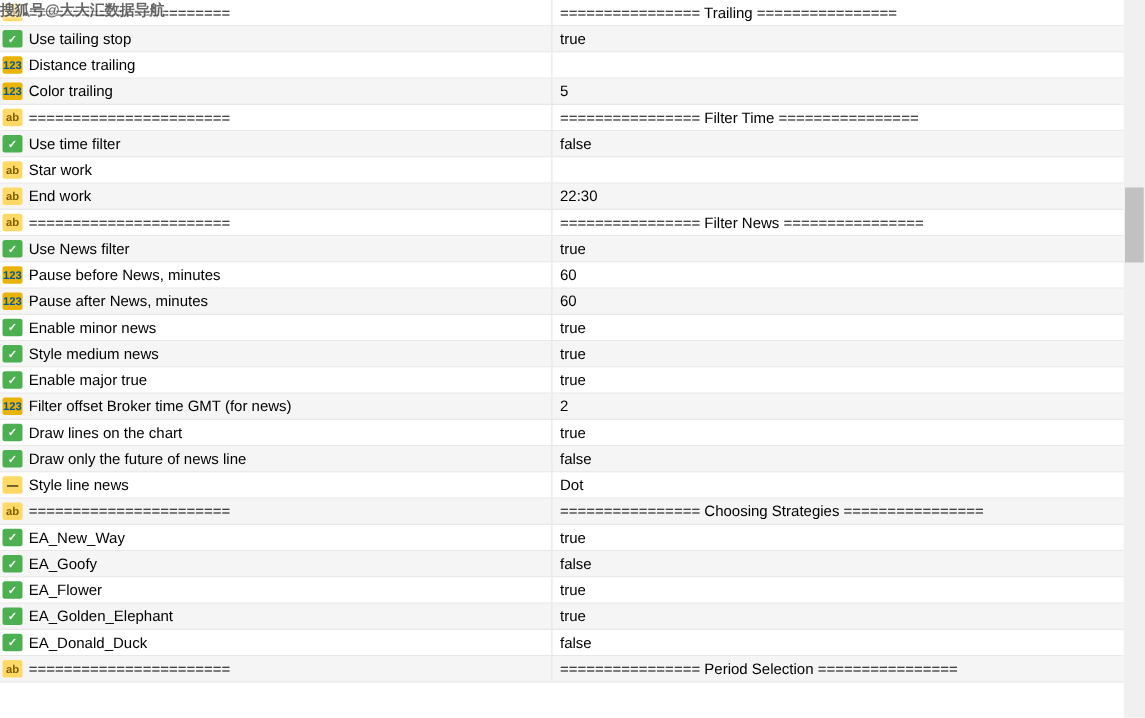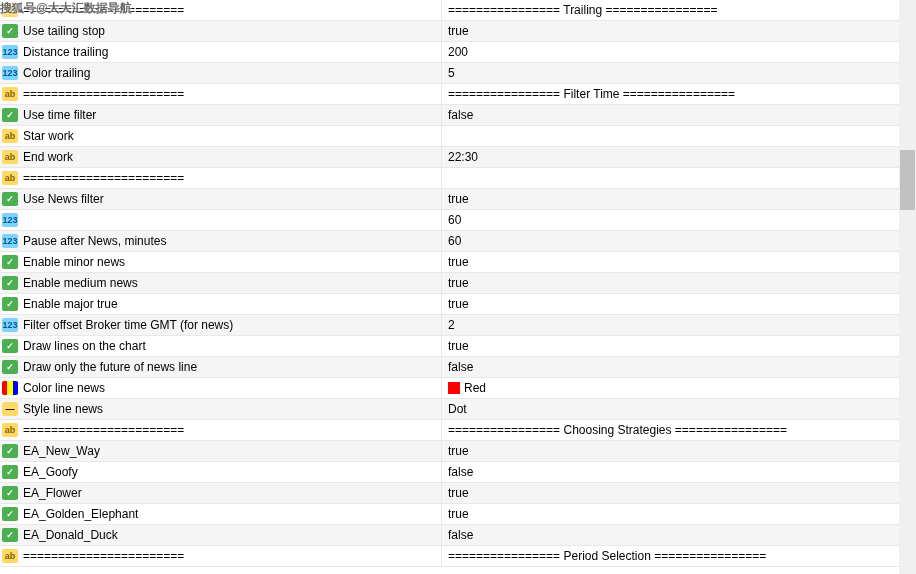--- a/index.html
+++ b/index.html
@@ -6,21 +6,21 @@
 body { font-family: "Segoe UI", Tahoma, sans-serif; font-size: 12px; background: #fff; color: #000; width: 916px; height: 574px; overflow: hidden; position: relative; }
 .grid { width: 899px; height: 574px; overflow-y: auto; }
 .row { display: flex; height: 21px; border-bottom: 1px solid #e8e8e8; align-items: center; }
 .row:nth-child(even) { background: #f5f5f5; }
 .row:nth-child(odd) { background: #ffffff; }
 .cell-name { width: 442px; display: flex; align-items: center; padding-left: 2px; border-right: 1px solid #e8e8e8; height: 100%; }
 .cell-value { flex: 1; display: flex; align-items: center; padding-left: 6px; height: 100%; }
 .icon { width: 16px; height: 14px; margin-right: 5px; display: inline-flex; align-items: center; justify-content: center; font-size: 9px; font-weight: bold; border-radius: 2px; }
 .icon-ab { background: #ffd966; color: #7f6000; }
 .icon-bool { background: #4caf50; color: #fff; }
-.icon-num { background: #7dd3fc; color: #01579b; }
+.icon-num { background: #eab308; color: #01579b; }
 .icon-color { background: linear-gradient(to right, red 33%, yellow 33%, yellow 66%, blue 66%); }
 .icon-style { background: #ffd966; }
 .color-swatch { width: 12px; height: 12px; margin-right: 4px; display: inline-block; }
 .watermark { position: absolute; top: 0px; left: 0px; font-size: 12px; font-weight: bold; color: rgba(0,0,0,0.6); text-shadow: 0 0 3px #fff, 0 0 3px #fff; pointer-events: none; z-index: 10; }
 .scrollbar-stub { position: absolute; right: 0; top: 0; width: 17px; height: 100%; background: #f0f0f0; }
 .scrollbar-thumb { position: absolute; right: 1px; width: 15px; background: #c1c1c1; top: 150px; height: 60px; }
 </style>
 </head>
 <body>
 
@@ -47,23 +47,20 @@
       </div>
       <div class="cell-value">
         <span>true</span>
       </div>
     </div>
     <div class="row">
       <div class="cell-name">
         <span class="icon icon-num">123</span>
         <span>Distance trailing</span>
       </div>
-      <div class="cell-value">
-        <span>200</span>
-      </div>
     </div>
     <div class="row">
       <div class="cell-name">
         <span class="icon icon-num">123</span>
         <span>Color trailing</span>
       </div>
       <div class="cell-value">
         <span>5</span>
       </div>
     </div>
@@ -98,33 +95,37 @@
       </div>
       <div class="cell-value">
         <span>22:30</span>
       </div>
     </div>
     <div class="row">
       <div class="cell-name">
         <span class="icon icon-ab">ab</span>
         <span>=======================</span>
       </div>
+      <div class="cell-value">
+        <span>================ Filter News ================</span>
+      </div>
     </div>
     <div class="row">
       <div class="cell-name">
         <span class="icon icon-bool">✓</span>
         <span>Use News filter</span>
       </div>
       <div class="cell-value">
         <span>true</span>
       </div>
     </div>
     <div class="row">
       <div class="cell-name">
         <span class="icon icon-num">123</span>
+        <span>Pause before News, minutes</span>
       </div>
       <div class="cell-value">
         <span>60</span>
       </div>
     </div>
     <div class="row">
       <div class="cell-name">
         <span class="icon icon-num">123</span>
         <span>Pause after News, minutes</span>
       </div>
@@ -137,21 +138,21 @@
         <span class="icon icon-bool">✓</span>
         <span>Enable minor news</span>
       </div>
       <div class="cell-value">
         <span>true</span>
       </div>
     </div>
     <div class="row">
       <div class="cell-name">
         <span class="icon icon-bool">✓</span>
-        <span>Enable medium news</span>
+        <span>Style medium news</span>
       </div>
       <div class="cell-value">
         <span>true</span>
       </div>
     </div>
     <div class="row">
       <div class="cell-name">
         <span class="icon icon-bool">✓</span>
         <span>Enable major true</span>
       </div>
@@ -177,30 +178,20 @@
         <span>true</span>
       </div>
     </div>
     <div class="row">
       <div class="cell-name">
         <span class="icon icon-bool">✓</span>
         <span>Draw only the future of news line</span>
       </div>
       <div class="cell-value">
         <span>false</span>
-      </div>
-    </div>
-    <div class="row">
-      <div class="cell-name">
-        <span class="icon icon-color"></span>
-        <span>Color line news</span>
-      </div>
-      <div class="cell-value">
-        <span class="color-swatch" style="background: rgb(255, 0, 0);"></span>
-        <span>Red</span>
       </div>
     </div>
     <div class="row">
       <div class="cell-name">
         <span class="icon icon-style">—</span>
         <span>Style  line news</span>
       </div>
       <div class="cell-value">
         <span>Dot</span>
       </div>

